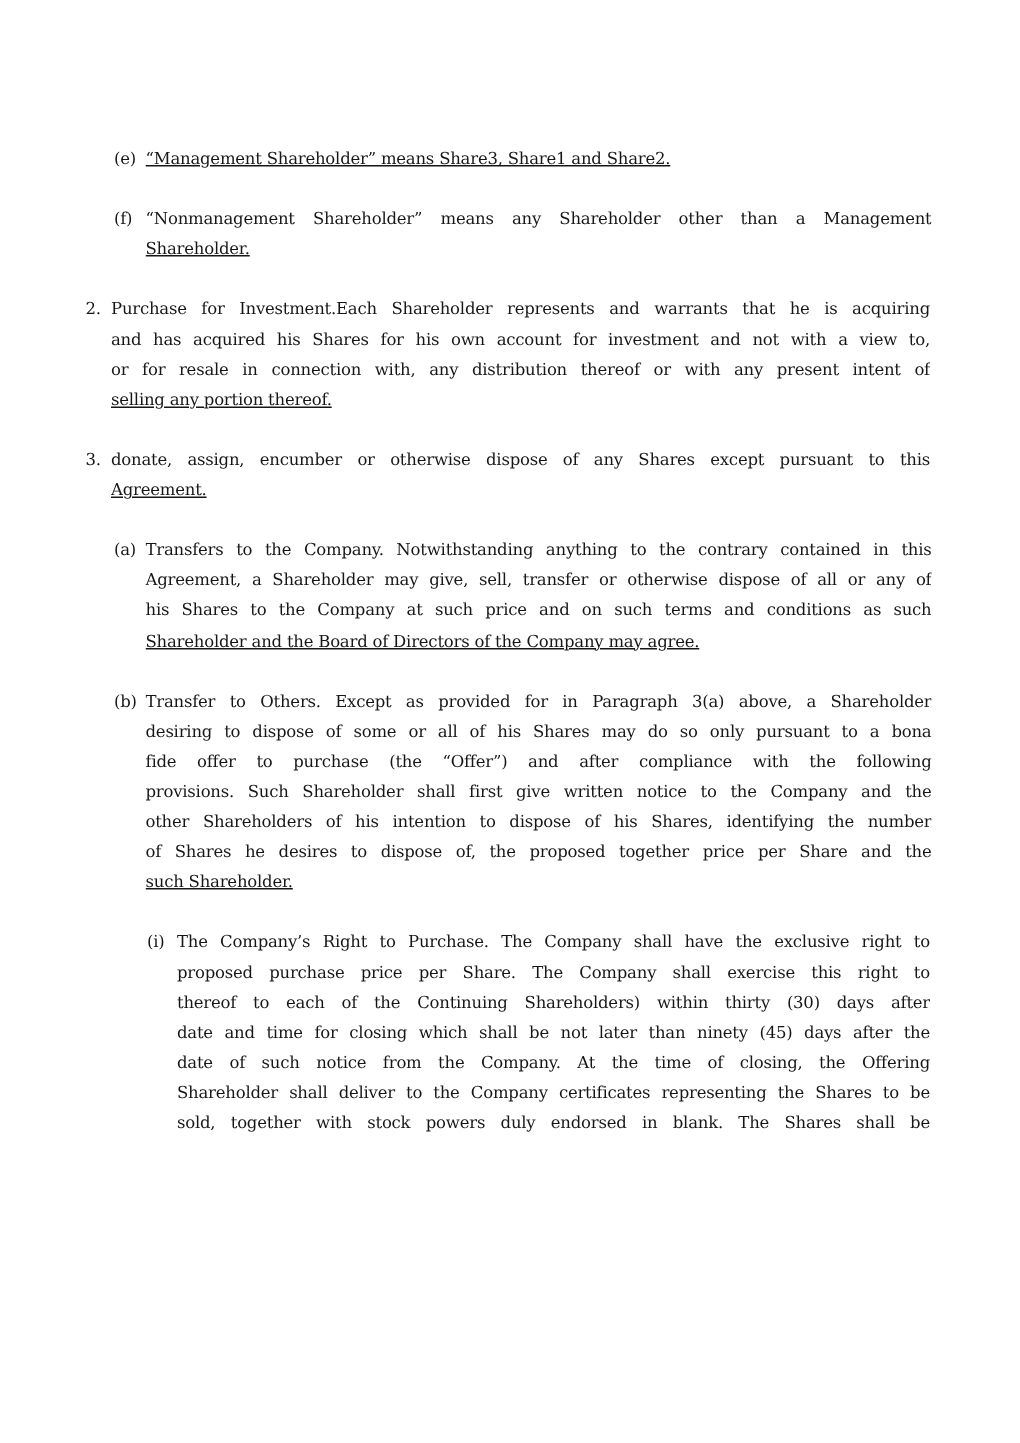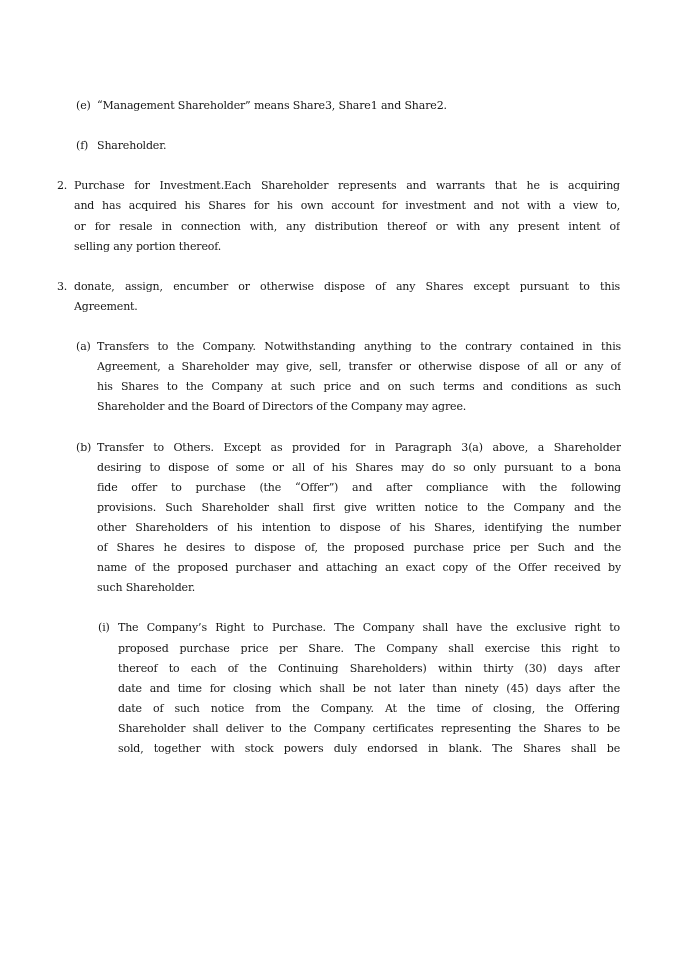--- a/index.html
+++ b/index.html
@@ -45,39 +45,41 @@
     .line {
       height: 20.1px;
       line-height: 20.1px;
       overflow: hidden;
       text-align: justify;
       text-align-last: justify;
     }
     .line.last {
       text-align: center;
       text-align-last: left;
+      text-decoration: underline;
     }
     .gap {
       height: 20.1px;
     }
   </style>
 </head>
 <body>
 
 <div class="page">
   <div class="doc">
 
     <div class="clause lvl1">
       <span class="label">(e)</span>
       <div class="line last">“Management Shareholder” means Share3, Share1 and Share2.</div>
     </div>
     <div class="gap"></div>
 
     <div class="clause lvl1">
       <span class="label">(f)</span>
+      <div class="line">“Nonmanagement  Shareholder”  means any Shareholder other than a Management</div>
       <div class="line last">Shareholder.</div>
     </div>
     <div class="gap"></div>
 
     <div class="clause lvl0">
       <span class="label">2.</span>
       <div class="line">Purchase  for  Investment.Each  Shareholder represents and warrants that he is acquiring</div>
       <div class="line">and has acquired his Shares for his own account for investment and not with a view to,</div>
       <div class="line">or for resale in connection with, any distribution thereof or with any present intent of</div>
       <div class="line last">selling any portion thereof.</div>
@@ -100,22 +102,21 @@
     </div>
     <div class="gap"></div>
 
     <div class="clause lvl1">
       <span class="label">(b)</span>
       <div class="line">Transfer to Others. Except as provided for in Paragraph 3(a) above, a Shareholder</div>
       <div class="line">desiring to dispose of some or all of his Shares may do so only pursuant to a bona</div>
       <div class="line">fide offer to purchase (the “Offer”)  and after compliance with  the  following</div>
       <div class="line">provisions.  Such Shareholder shall first give written notice to the Company and the</div>
       <div class="line">other Shareholders of his intention to dispose of his Shares,  identifying the number</div>
-      <div class="line">of Shares he desires to dispose of, the proposed purchase price per Such and the</div>
-      <div class="line">name of the proposed purchaser and attaching an exact copy of the Offer received by</div>
+      <div class="line">of Shares he desires to dispose of, the proposed together price per Share and the</div>
       <div class="line last">such Shareholder.</div>
     </div>
     <div class="gap"></div>
 
     <div class="clause lvl2">
       <span class="label">(i)</span>
       <div class="line">The Company’s Right to Purchase.  The Company shall have the exclusive right to</div>
       <div class="line">proposed purchase price per Share. The Company shall exercise this right to</div>
       <div class="line">thereof to each of  the  Continuing Shareholders) within thirty (30) days after</div>
       <div class="line">date and time for closing which shall be not later than ninety (45) days after the</div>

